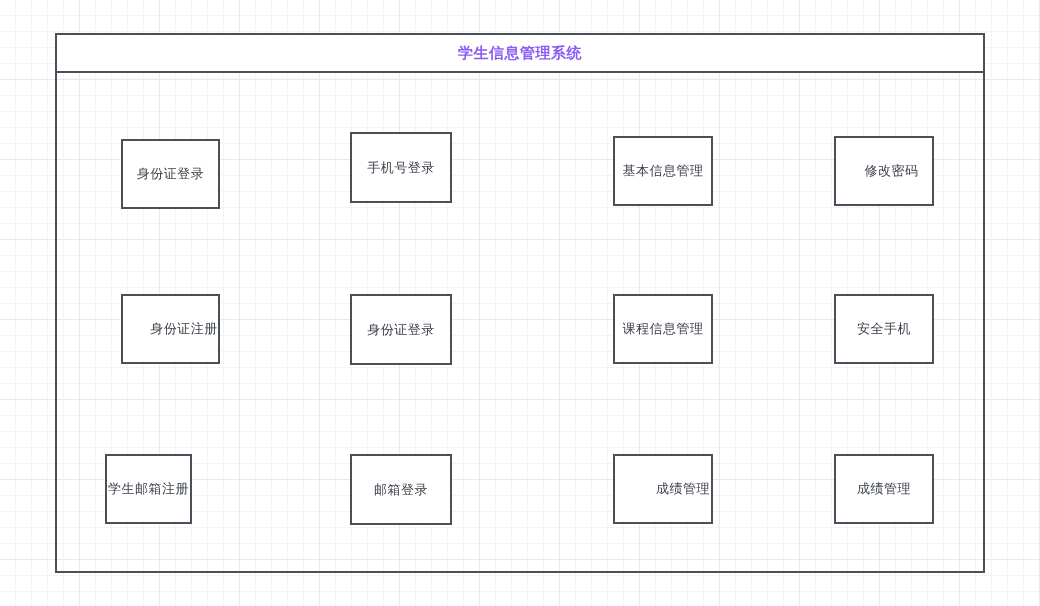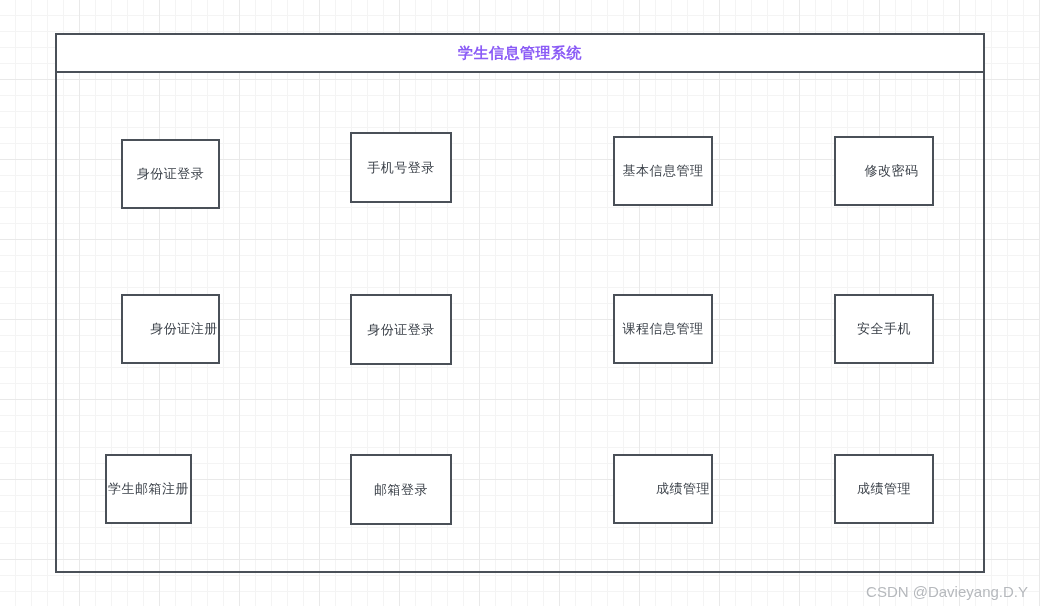--- a/index.html
+++ b/index.html
@@ -143,15 +143,14 @@
         <div class="node" style="left: 556px; top: 419px; width: 100px; height: 70px; padding-left: 40px;">
           <span class="node-label">成绩管理</span>
         </div>
         <div class="node" style="left: 777px; top: 419px; width: 100px; height: 70px;">
           <span class="node-label">成绩管理</span>
         </div>
       </div>
 
   </div>
 
-  <div id="watermark">CSDN @Davieyang.D.Y</div>
 
 </div>
 
 </body></html>

